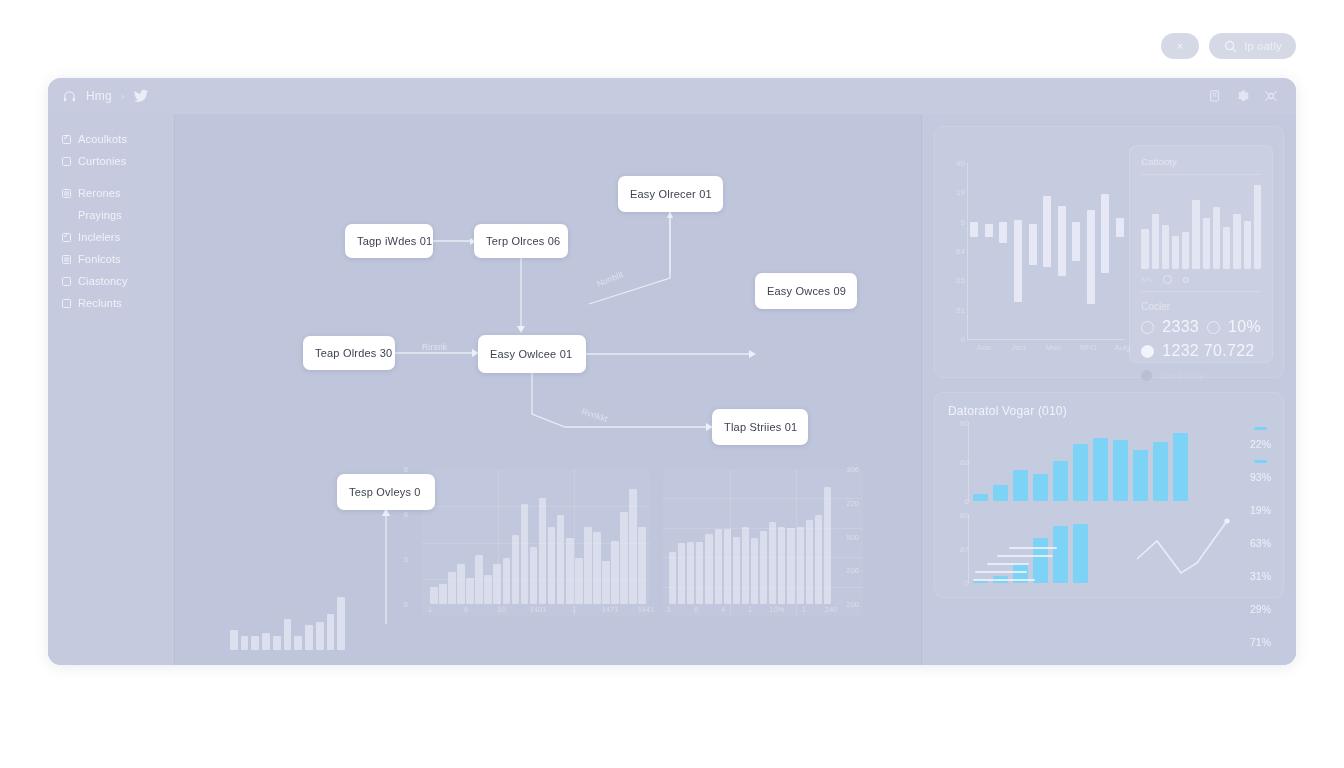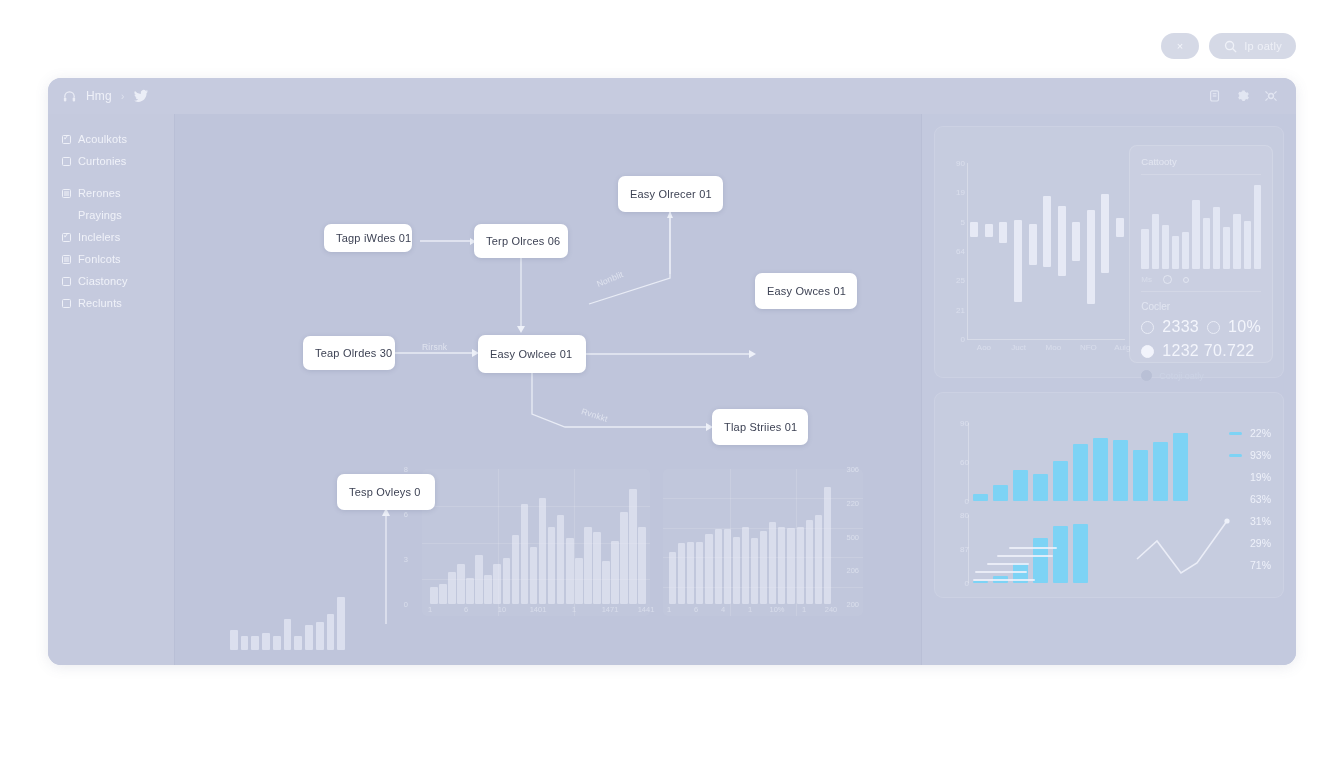--- a/index.html
+++ b/index.html
@@ -178,21 +178,21 @@
   .stat-row { display:flex; align-items:center; gap:8px; margin-top:6px; color:#f3f5fc; font-size:16px; letter-spacing:.3px;}
   .stat-row .ring { width:13px; height:13px; }
   .stat-foot { display:flex; align-items:center; gap:7px; margin-top:10px; color:#ccd3e5; font-size:9px;}
 
   .bars-b { position:absolute; display:flex; align-items:flex-end; gap:5px; }
   .bars-b i { width:15px; background:#7dd3f5; border-radius:1px; display:block; }
   .bars-c { position:absolute; display:flex; align-items:flex-end; gap:5px; }
   .bars-c i { width:15px; background:#7dd3f5; border-radius:1px; display:block; }
   .hline { position:absolute; height:2px; background:#eef1fa; opacity:.85; border-radius:2px;}
   .legend { position:absolute; right:12px; top:34px; display:flex; flex-direction:column; gap:10px; }
-  .legend div { display:flex; align-items:center; gap:8px; color:#eef1fa; font-size:10.5px; justify-content:flex-end;}
+  .legend div { display:flex; align-items:center; gap:8px; color:#eef1fa; font-size:10.5px; justify-content:flex-end;flex-direction:column;}
   .dash { width:13px; height:3px; border-radius:2px; background:#7dd3f5; display:inline-block;}
   .dash.hidden { visibility:hidden; }
 </style>
 </head>
 <body>
 
 <div class="page">
 
   <div class="topbar-float">
     <div class="pill sq">
@@ -303,31 +303,31 @@
               <polygon points="295,124 295,131 301,127.5"></polygon>
               <polygon points="342,212 350,212 346,219"></polygon>
               <polygon points="492,104 498,104 495,97"></polygon>
               <polygon points="574,236 574,244 581,240"></polygon>
               <polygon points="297,235 297,243 304,239"></polygon>
               <polygon points="531,309 531,317 538,313"></polygon>
               <polygon points="207,402 215,402 211,394"></polygon>
             </g>
           </svg>
 
-          <div class="node" style="left:149px;top:110px;width:88px;height:28px;">
+          <div class="node" style="left:170px;top:110px;width:88px;height:34px;">
             <span>Tagp iWdes 01</span>
           </div>
           <div class="node" style="left:299px;top:110px;width:94px;height:34px;">
             <span>Terp Olrces 06</span>
           </div>
           <div class="node" style="left:443px;top:62px;width:105px;height:36px;">
             <span>Easy Olrecer 01</span>
           </div>
           <div class="node" style="left:580px;top:159px;width:102px;height:36px;">
-            <span>Easy Owces 01</span>
+            <span>Easy Owces 09</span>
           </div>
           <div class="node" style="left:128px;top:222px;width:92px;height:34px;">
             <span>Teap Olrdes 30</span>
           </div>
           <div class="node" style="left:303px;top:221px;width:108px;height:38px;">
             <span>Easy Owlcee 01</span>
           </div>
           <div class="node" style="left:537px;top:295px;width:96px;height:36px;">
             <span>Tlap Striies 01</span>
           </div>
@@ -556,20 +556,21 @@
               <span>1232 70.722</span>
             </div>
             <div class="stat-foot">
               <span class="ring dim" style="width:11px;height:11px;"></span>
               <span>Cotoji oatly</span>
             </div>
           </div>
         </div>
 
         <div class="card card-b">
+          <div class="card-title">Datoratol Vogar (010)</div>
 
           <div id="cbTopY" style="position:absolute;left:10px;top:30px;width:24px;height:78px;">
               <span style="position: absolute; right: 0px; font-size: 8px; color: rgb(223, 227, 240); opacity: 0.8; top: 0%; transform: translateY(-50%);">90</span>
               <span style="position: absolute; right: 0px; font-size: 8px; color: rgb(223, 227, 240); opacity: 0.8; top: 50%; transform: translateY(-50%);">60</span>
               <span style="position: absolute; right: 0px; font-size: 8px; color: rgb(223, 227, 240); opacity: 0.8; top: 100%; transform: translateY(-50%);">0</span>
             </div>
           <div style="position:absolute;left:33px;top:30px;width:1px;height:78px;background:rgba(255,255,255,.28);"></div>
           <div id="cbTopBars" class="bars-b" style="left:38px;top:30px;height:78px;">
               <i style="height: 8.88889%;"></i>
               <i style="height: 20%;"></i>

